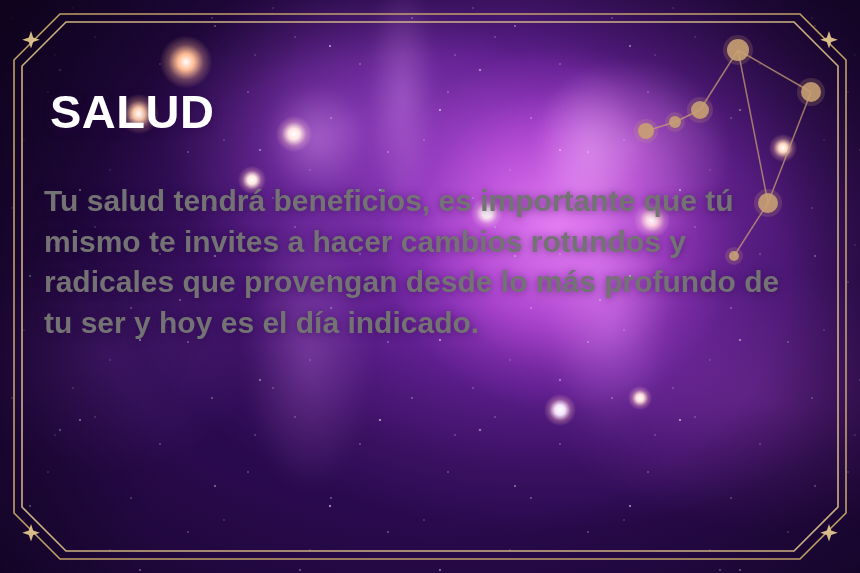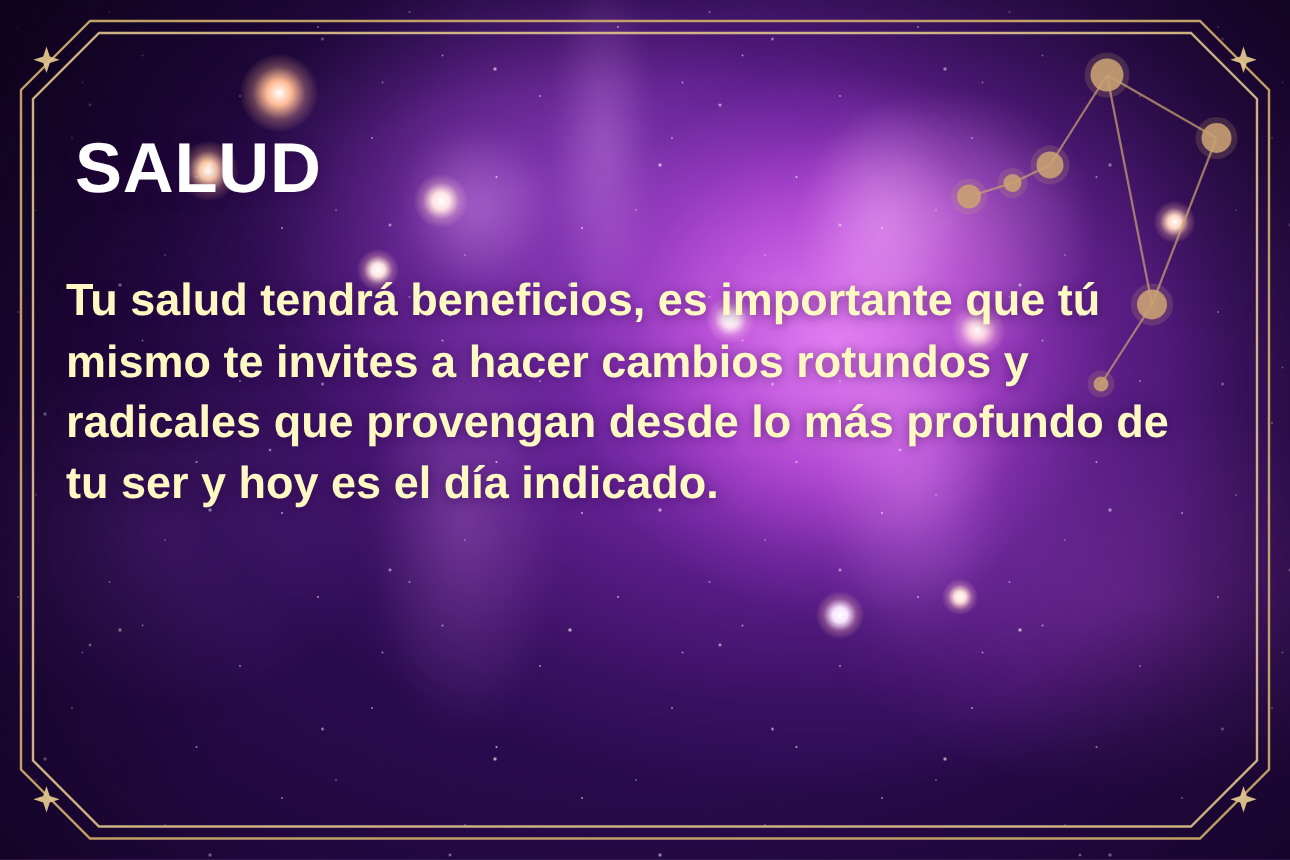--- a/index.html
+++ b/index.html
@@ -133,21 +133,21 @@
   #title{
     color:#ffffff;
     font-size:47px;
     font-weight:bold;
     letter-spacing:.5px;
     line-height:1;
     margin:0 0 46px 6px;
     text-shadow:0 2px 10px rgba(40,0,70,.55);
   }
   #body-text{
-    color:#fef9c3;
+    color:#737373;
     font-size:30px;
     font-weight:bold;
     line-height:1.35;
     margin:0;
     max-width:770px;
     text-shadow:0 1px 8px rgba(40,0,70,.55);
   }
 </style>
 </head>
 <body>

